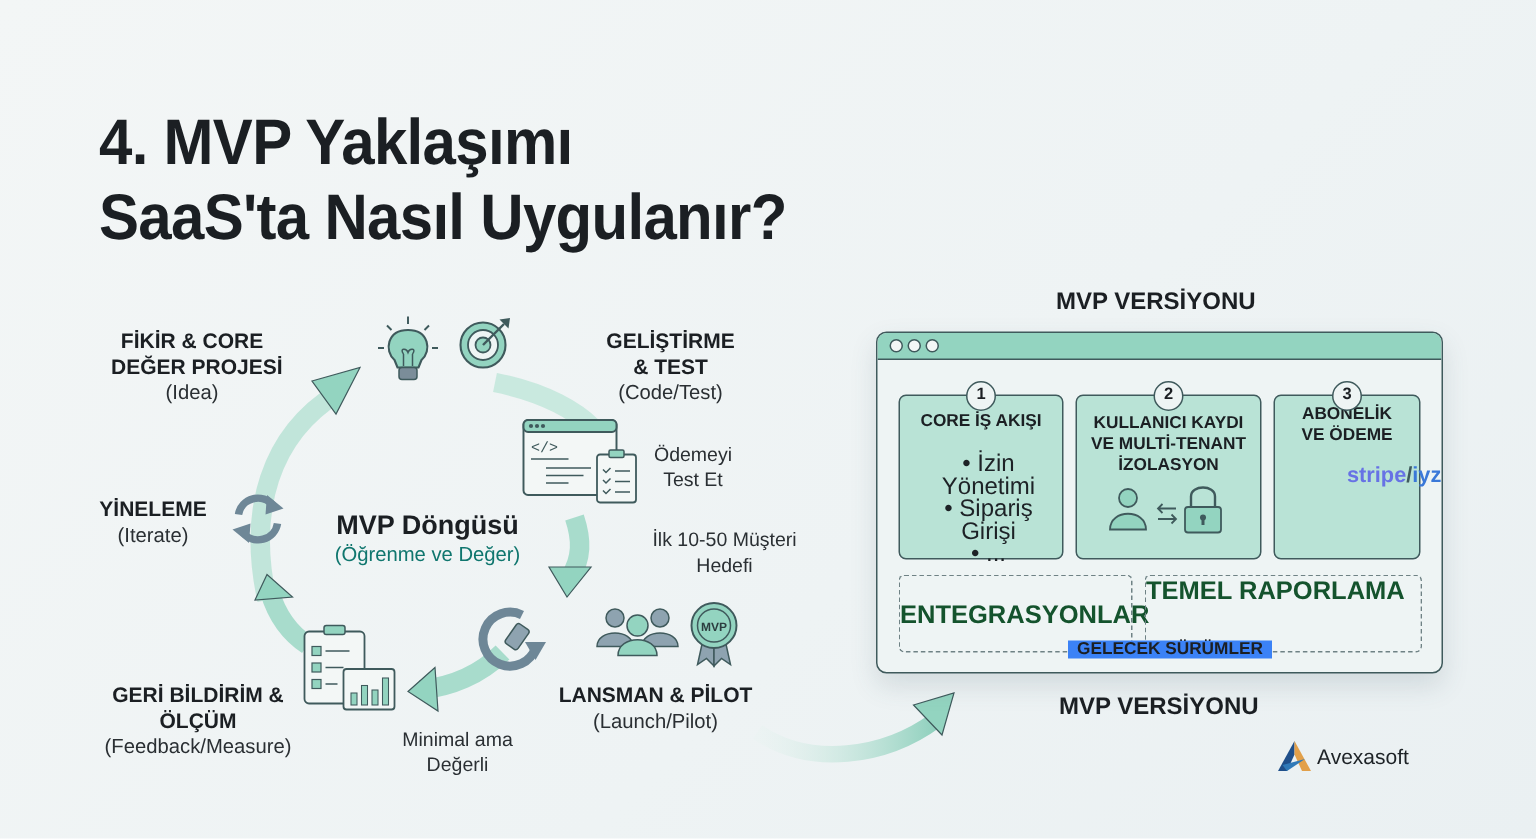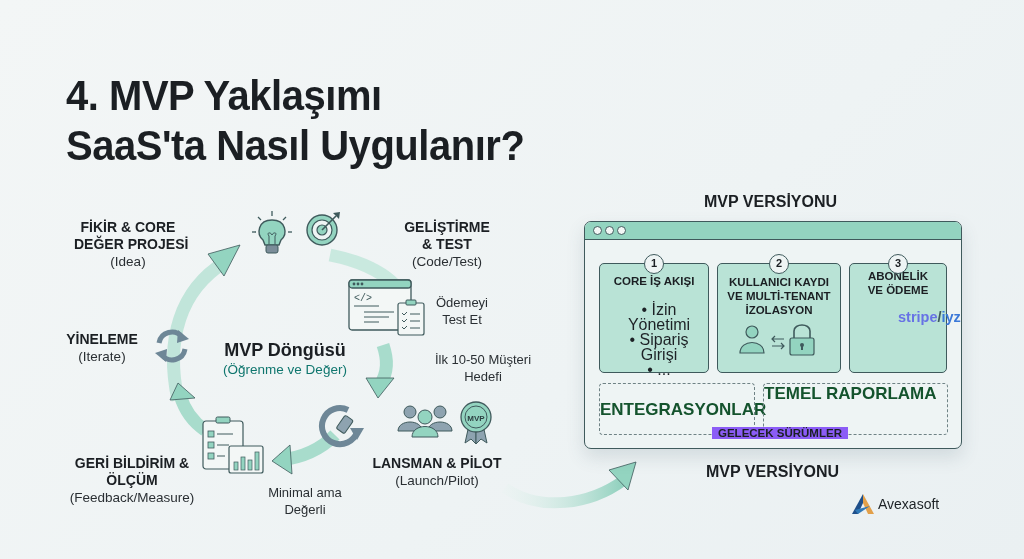--- a/index.html
+++ b/index.html
@@ -44,21 +44,21 @@
     position: absolute; top: -10px; left: 50%; margin-left: -10px;
     width: 20px; height: 20px; border-radius: 50%; border: 1.5px solid #3f5a5c;
     background: #eef4f4; font-weight: 700; font-size: 11px; line-height: 17px; text-align: center; color: #1b1f23;
   }
   .card .ct { font-weight: 700; font-size: 11.5px; line-height: 14px; color: #1b1f23; }
   .card ul { list-style: none; text-align: center; font-size: 16px; line-height: 15px; color: #1d2226; }
   .dashed {
     position: absolute; border: 1.5px dashed #6f8285; border-radius: 4px;
   }
   .dashed .t { font-weight: 700; font-size: 17px; color: #14532d; text-align: left; }
-  .future { position: absolute; font-weight: 700; font-size: 11.5px; color: #1b1f23; background: #8b5cf6; padding: 0 6px; white-space: nowrap; }
+  .future { position: absolute; font-weight: 700; font-size: 11.5px; color: #1b1f23; background: #3b82f6; padding: 0 6px; white-space: nowrap; }
   .pay { font-weight: 700; font-size: 14.5px; padding-left: 48px; }
   .logo { position: absolute; left: 852px; top: 494px; display: flex; align-items: center; gap: 4px; }
   .logo span { font-size: 14px; color: #1d2226; }
 </style>
 </head>
 <body>
 
 <div class="title">
   <div>4. MVP Yaklaşımı</div>
   <div>SaaS'ta Nasıl Uygulanır?</div>

